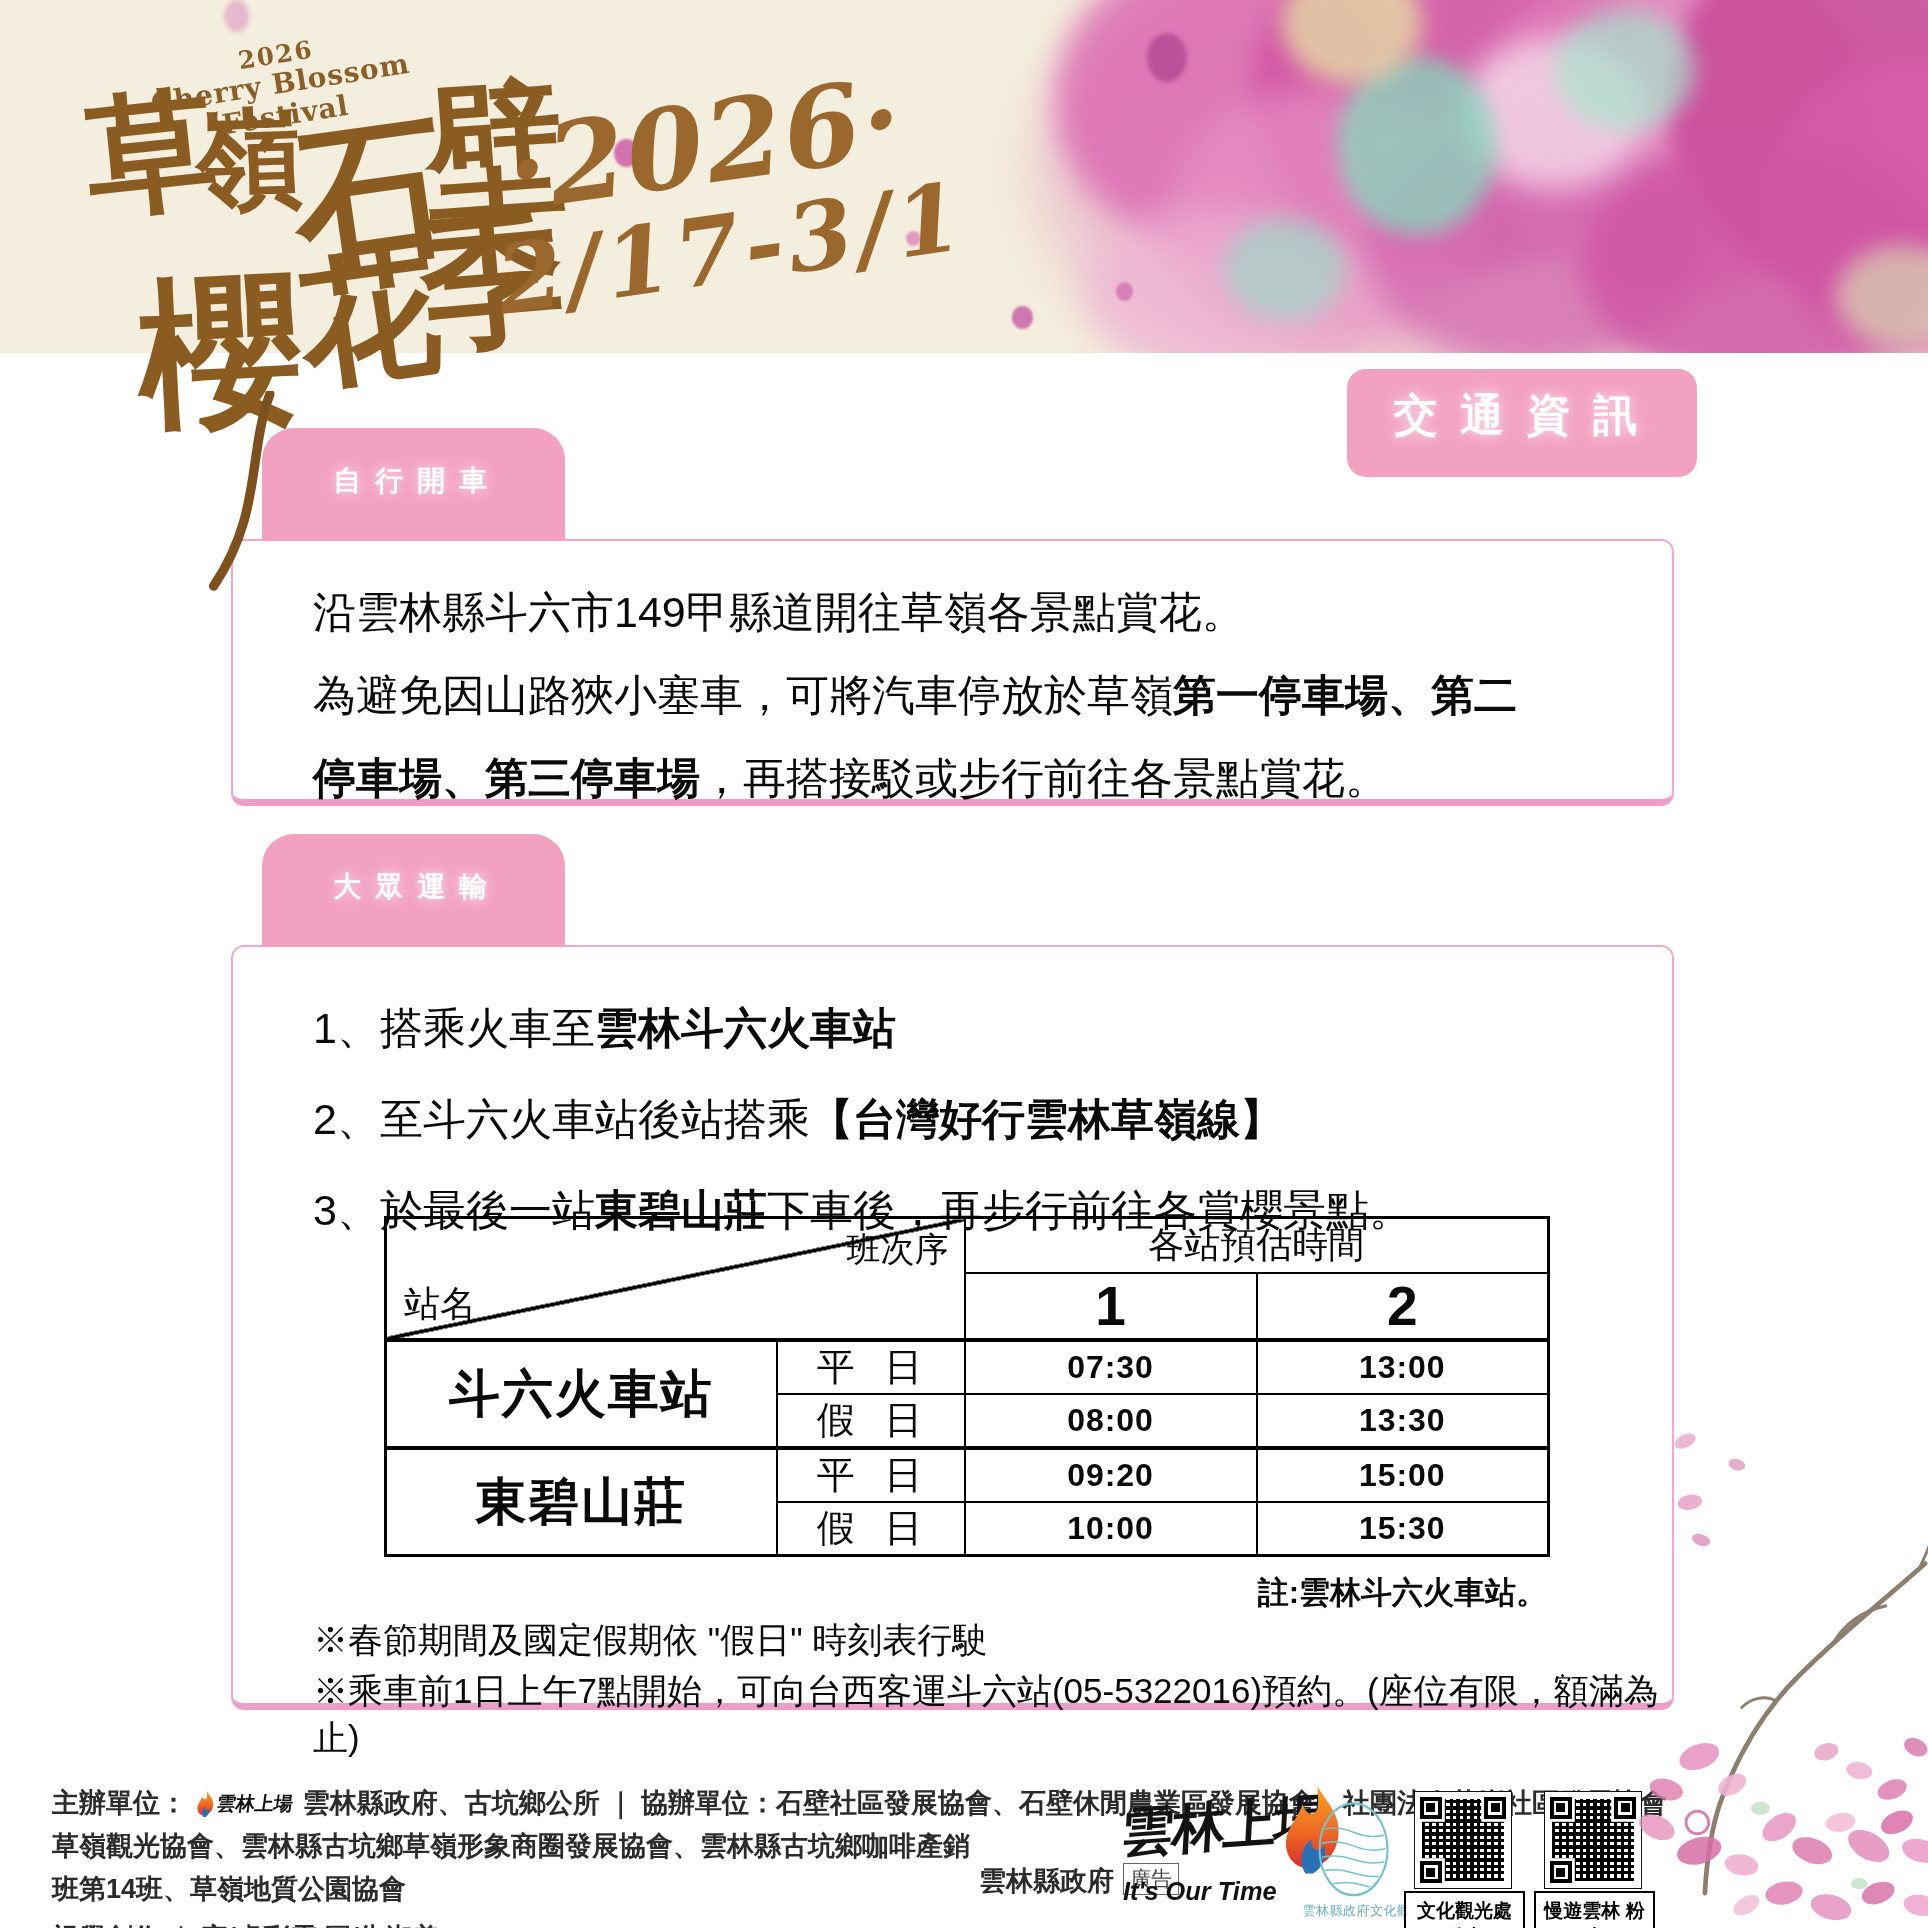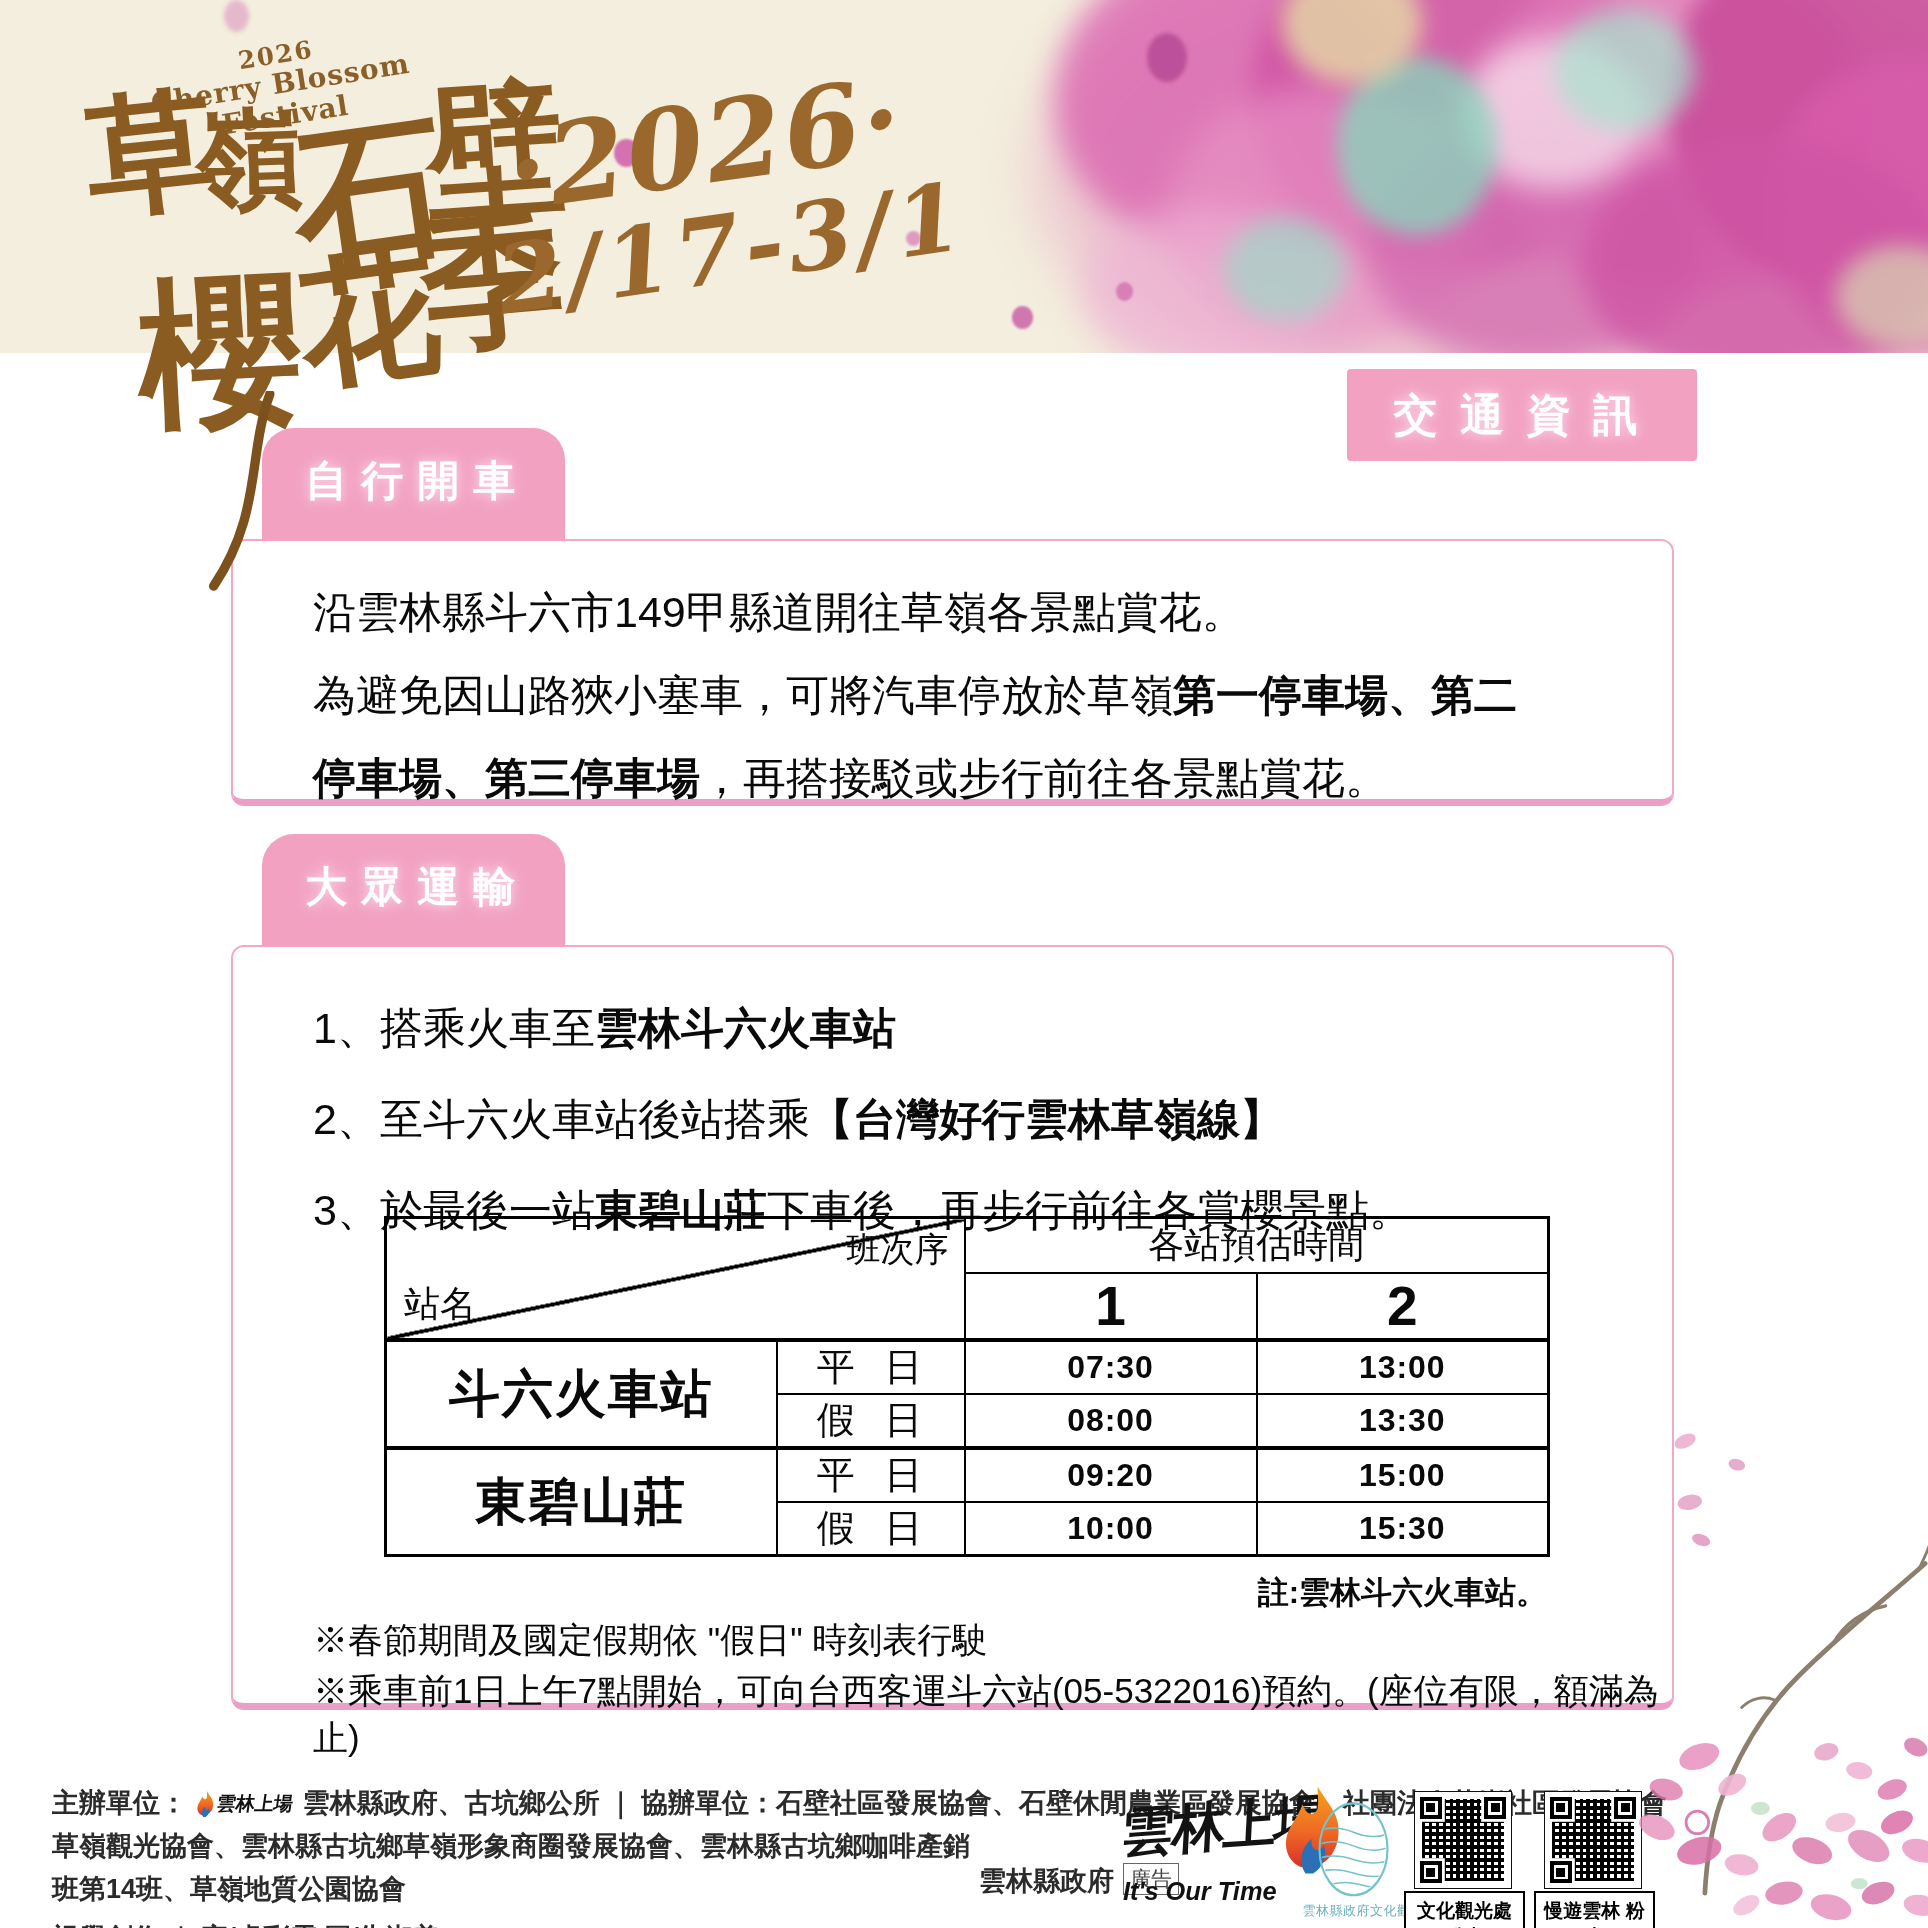--- a/index.html
+++ b/index.html
@@ -19,23 +19,23 @@
   .cchar{position:absolute;font-family:"DejaVu Serif",serif;font-weight:700;line-height:1;}
 
   .date-block{position:absolute;left:513px;top:75px;transform:rotate(-8deg);color:#9a682c;
               font-family:"DejaVu Serif",serif;font-style:italic;font-weight:800;}
   .date-main{font-size:111px;letter-spacing:1.9px;}
   .date-range{font-size:94px;letter-spacing:4.7px;margin-top:-13px;margin-left:-26px;}
 
   
   .badge{position:absolute;background:#f2a1c1;color:#ffffff;font-weight:bold;text-align:center;
          text-shadow:0 0 9.4px #fad3e5,0 0 19px #f6c3da;}
-  .badge-traffic{left:1347px;top:369px;width:350px;height:92px;border-radius:4px;
+  .badge-traffic{left:1347px;top:369px;width:350px;height:108px;border-radius:19px;
                  font-size:44px;letter-spacing:22.6px;line-height:91px;padding-left:9.4px;box-sizing:border-box;}
-  .badge-tab{width:303px;height:113px;border-radius:32px 32px 0 0;font-size:42px;letter-spacing:14px;
+  .badge-tab{width:303px;height:113px;border-radius:32px 32px 0 0;font-size:28px;letter-spacing:14px;
              line-height:105px;padding-left:7.5px;box-sizing:border-box;z-index:3;}
   .badge-drive{left:262px;top:428px;}
   .badge-transit{left:262px;top:834px;}
 
   
   .pinkbox{position:absolute;left:231px;width:1443px;background:#ffffff;border:2.8px solid #f2a9c8;
            border-bottom:7.5px solid #eb9ec6;border-radius:13px;z-index:2;box-sizing:border-box;}
   .box-drive{top:539px;height:267px;}
   .box-transit{top:945px;height:765px;}
 

